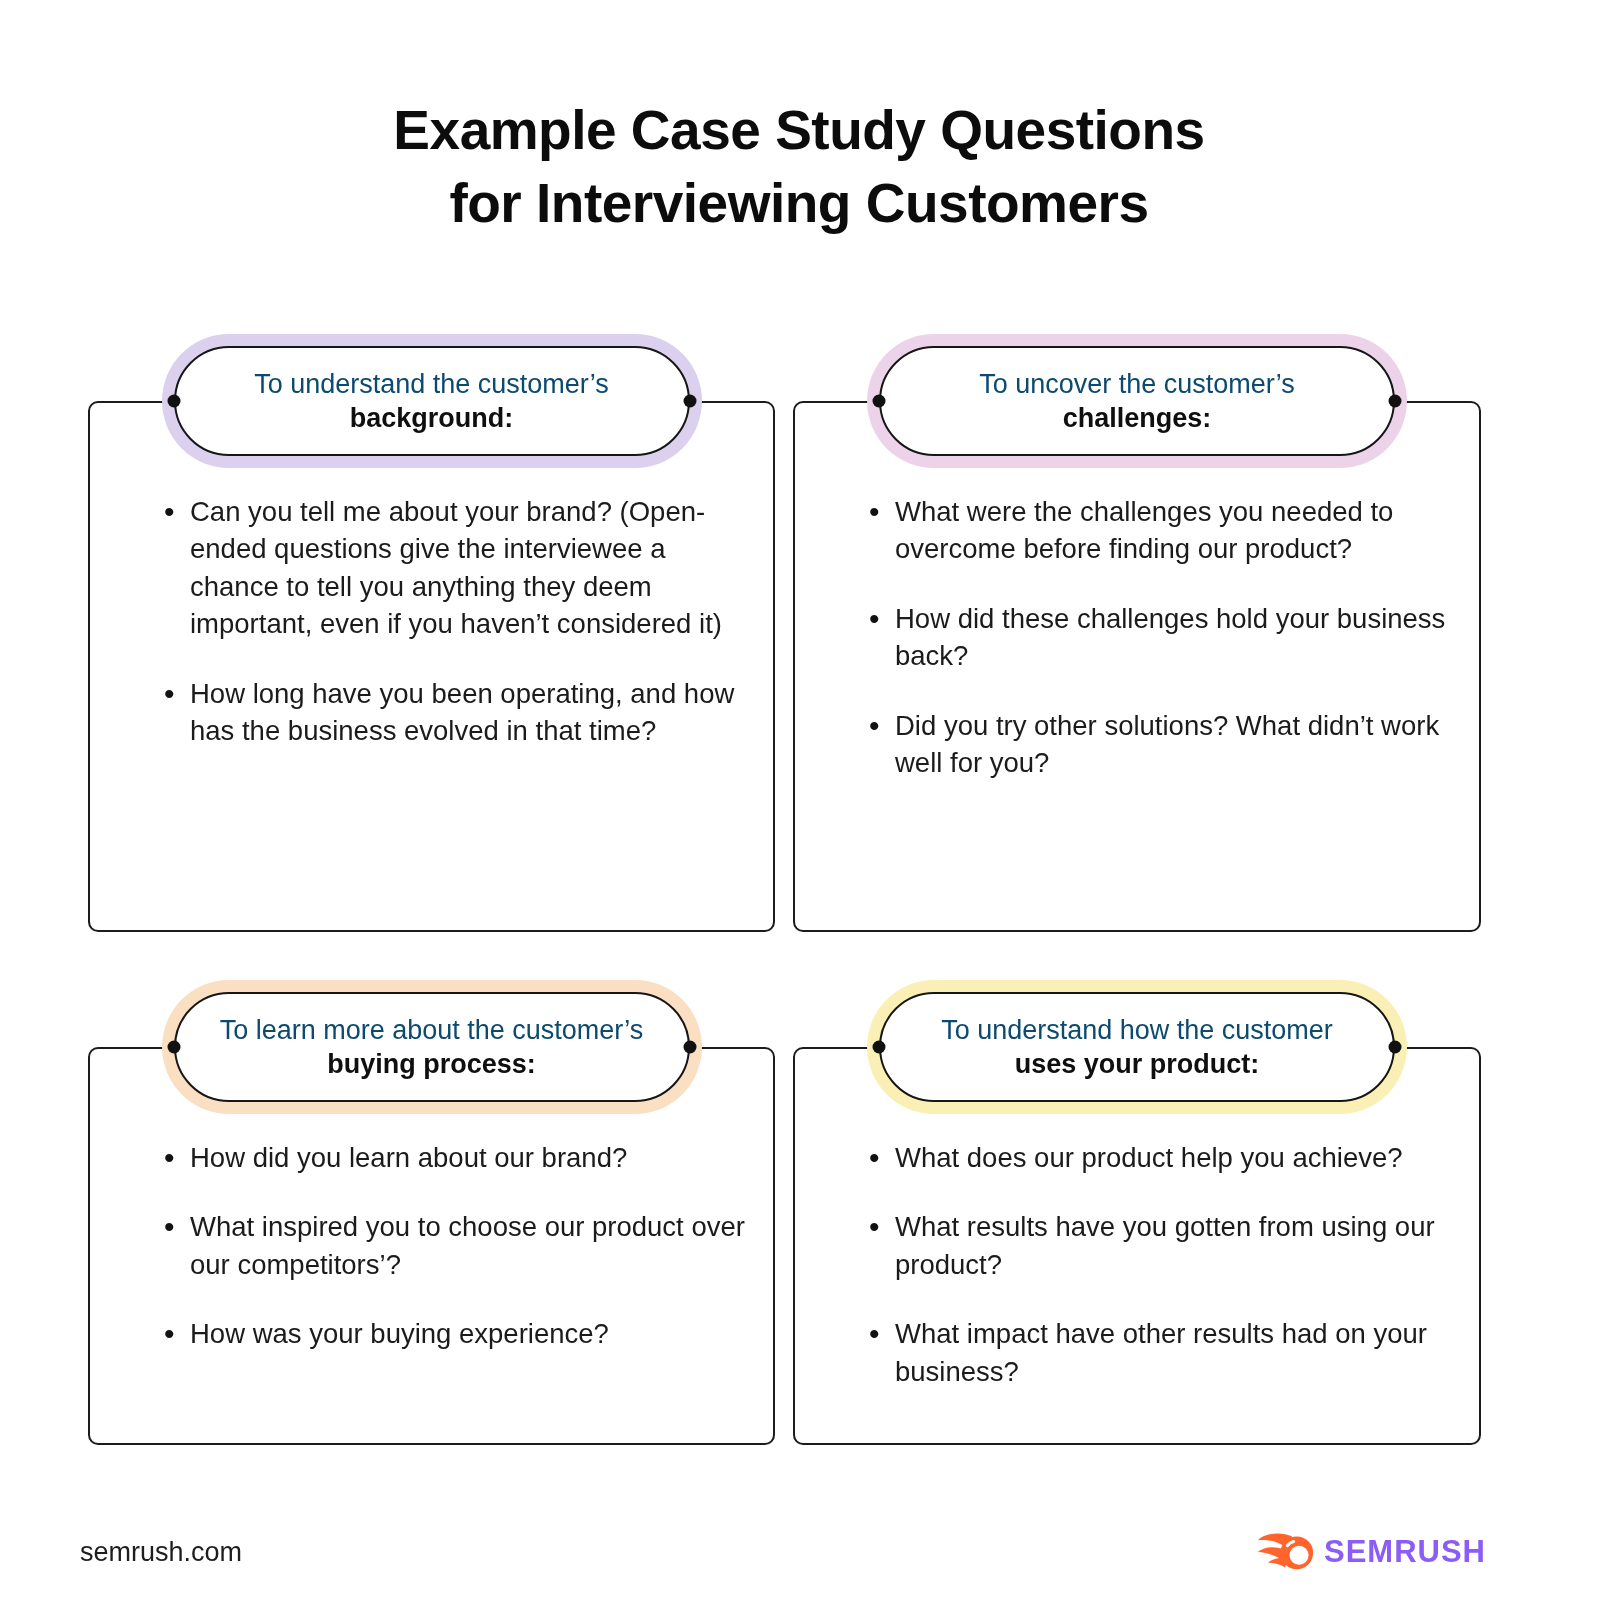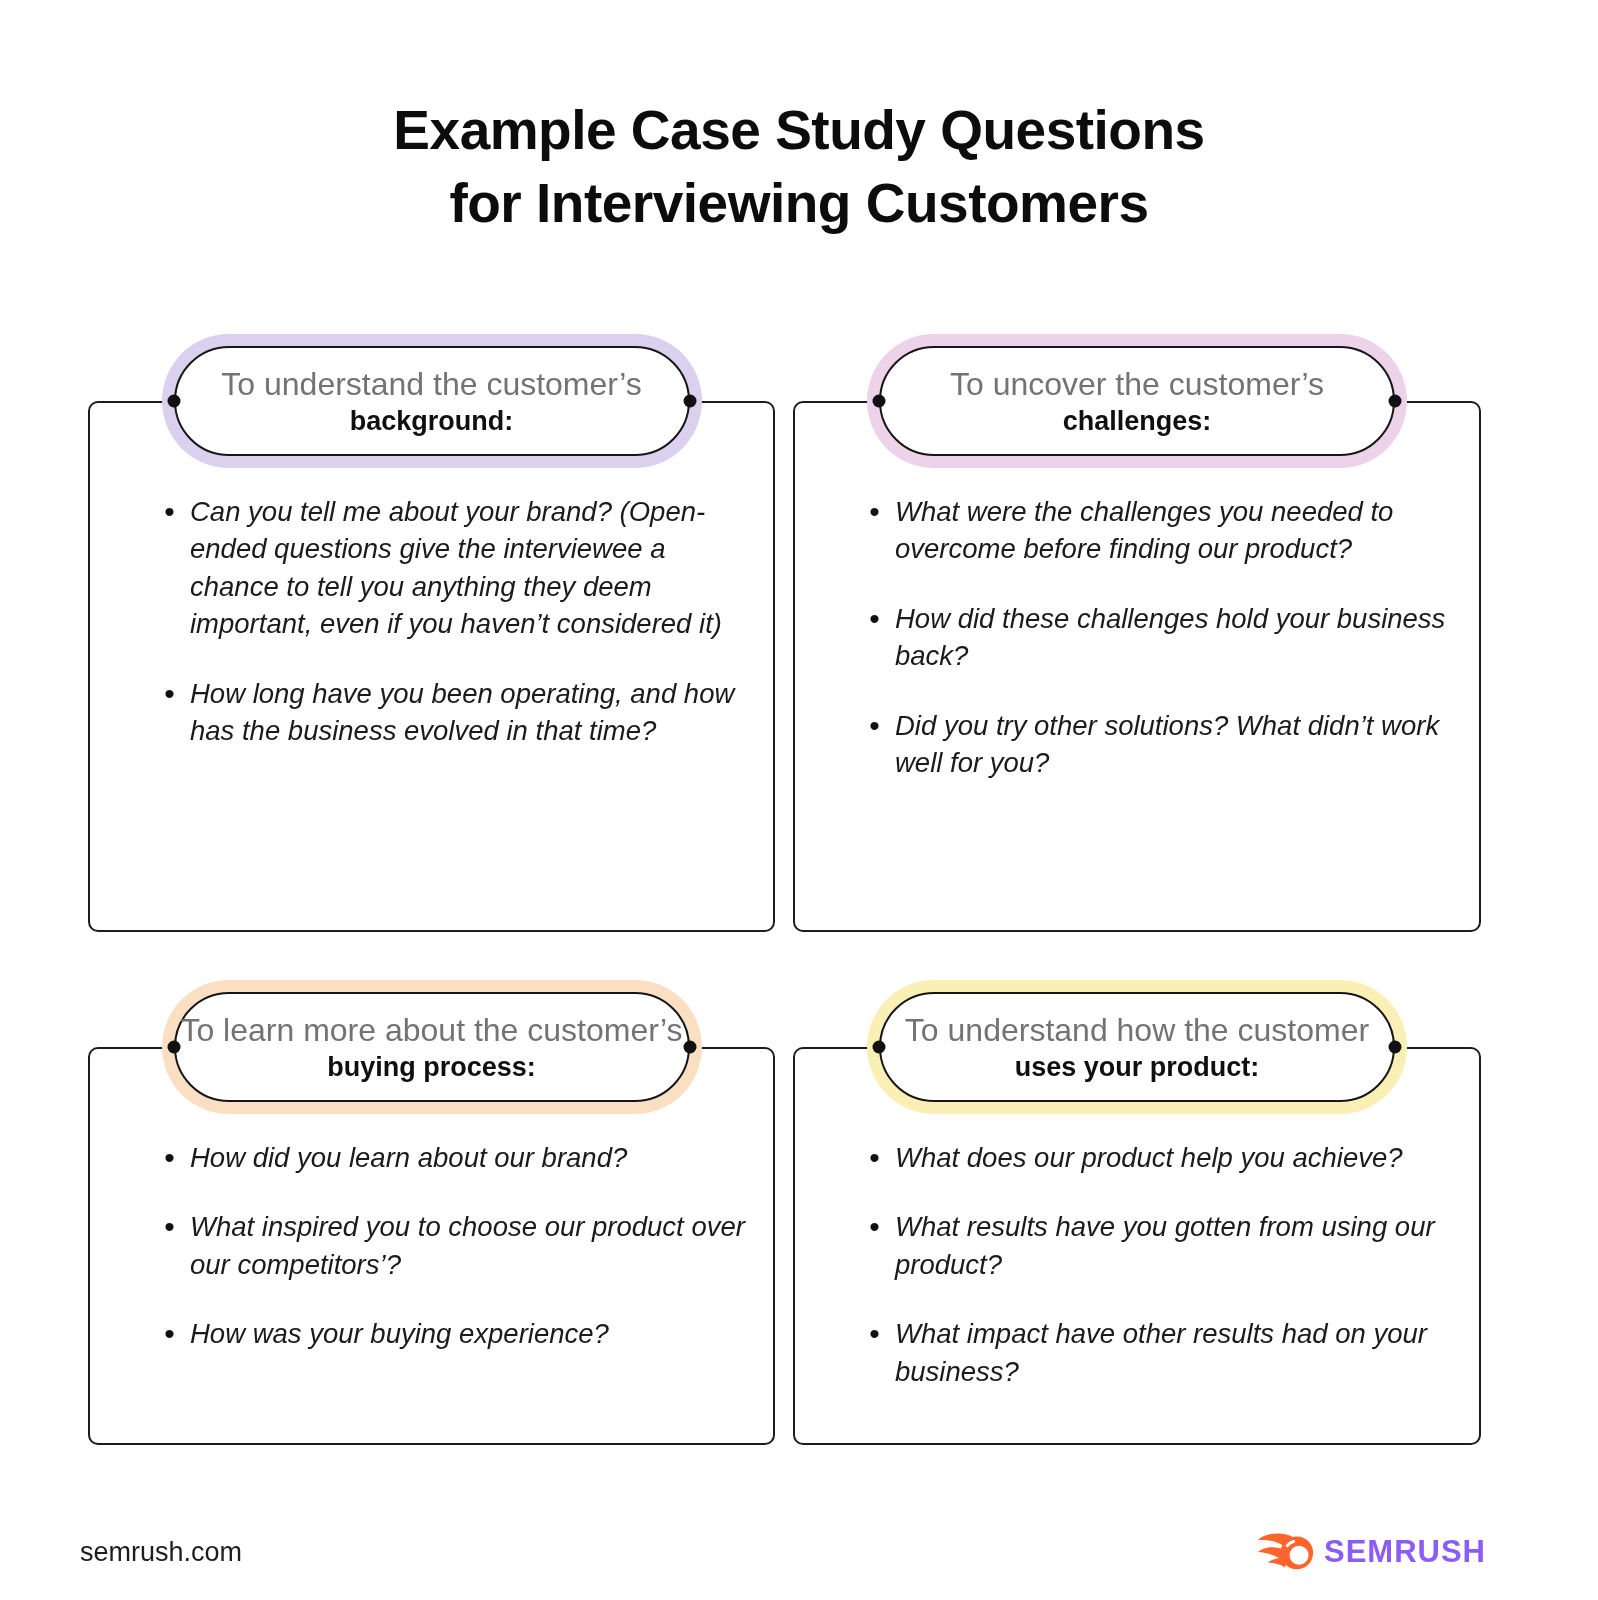--- a/index.html
+++ b/index.html
@@ -54,36 +54,35 @@
     background: #ffffff;
     border: 2px solid #161616;
     border-radius: 60px;
     display: flex;
     flex-direction: column;
     align-items: center;
     justify-content: center;
     gap: 3px;
     text-align: center;
   }
-  .pill-line1 { font-size: 32px; color: #737373; }
+  .pill-line1 { font-size: 27px; color: #0c4a6e; }
   .pill-line2 { font-size: 27px; font-weight: 700; color: #0f0f0f; }
   .dot {
     position: absolute;
     width: 13px; height: 13px;
     background: #111;
     border-radius: 50%;
     top: 50%;
   }
   .dot-left  { left: 12px;  transform: translate(-50%,-50%); }
   .dot-right { right: 12px; transform: translate(50%,-50%); }
   .items {
     position: relative;
     list-style: none;
     padding: 92px 22px 0 74px;
-    font-style: italic;
   }
   .items li {
     position: relative;
     padding-left: 28px;
     font-size: 27.5px;
     line-height: 1.36;
     color: #1b1b1b;
     margin-bottom: 32px;
     max-width: 600px;
   }

